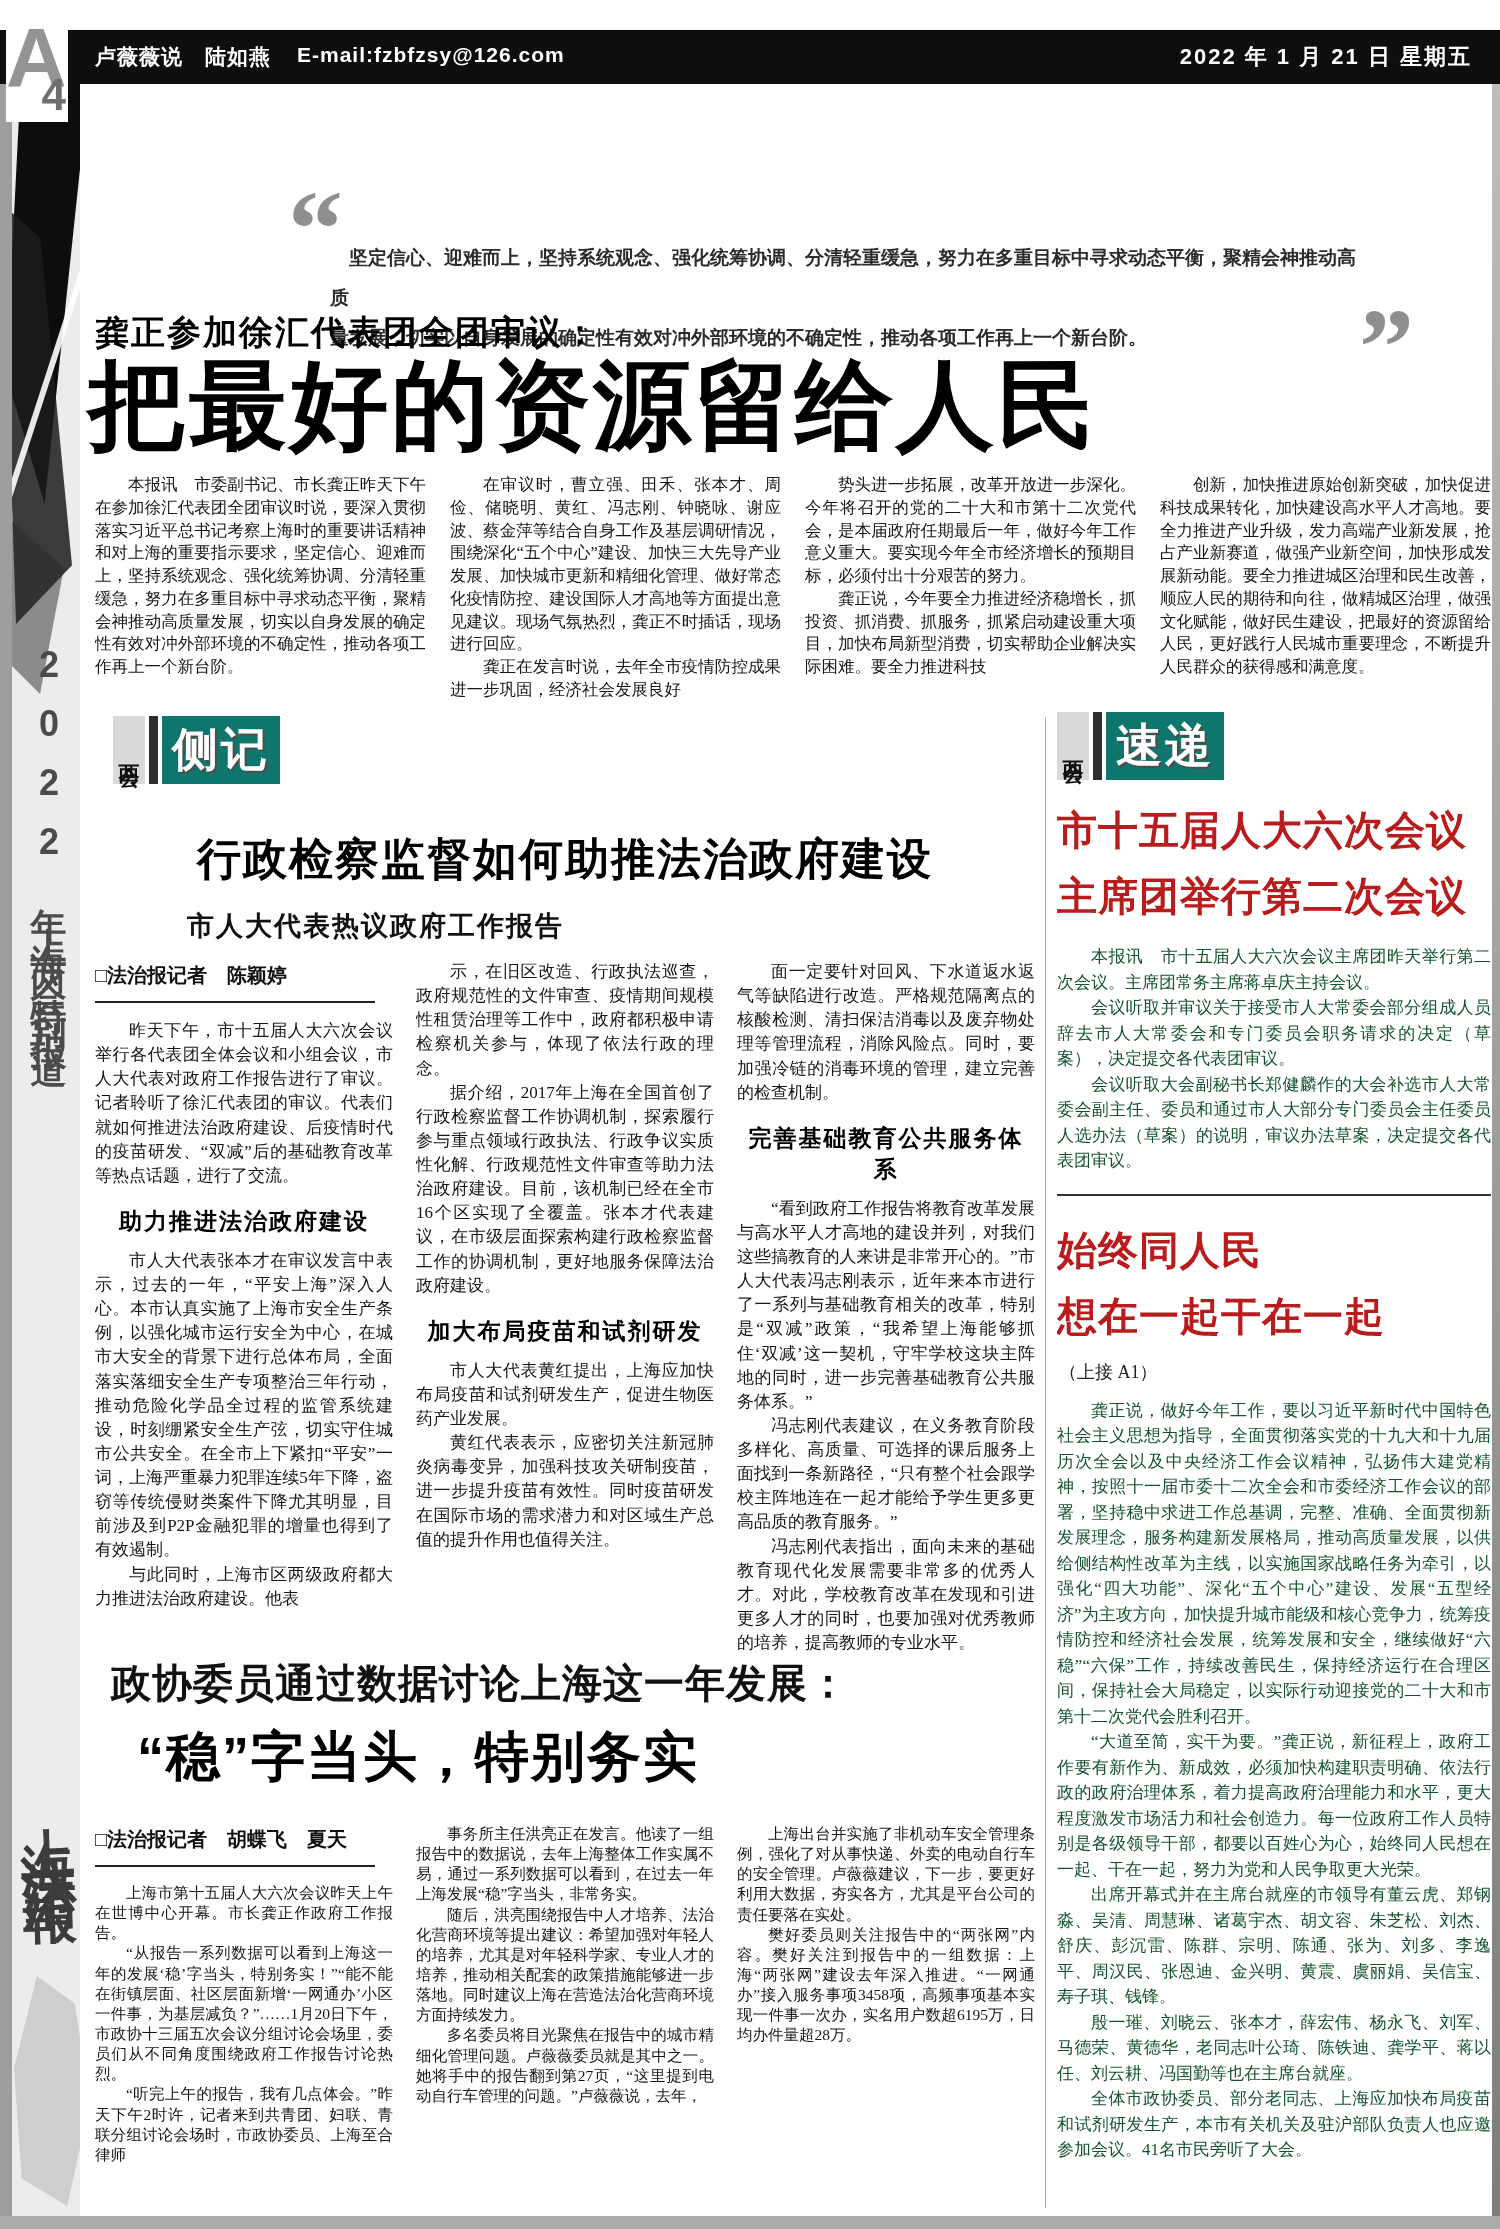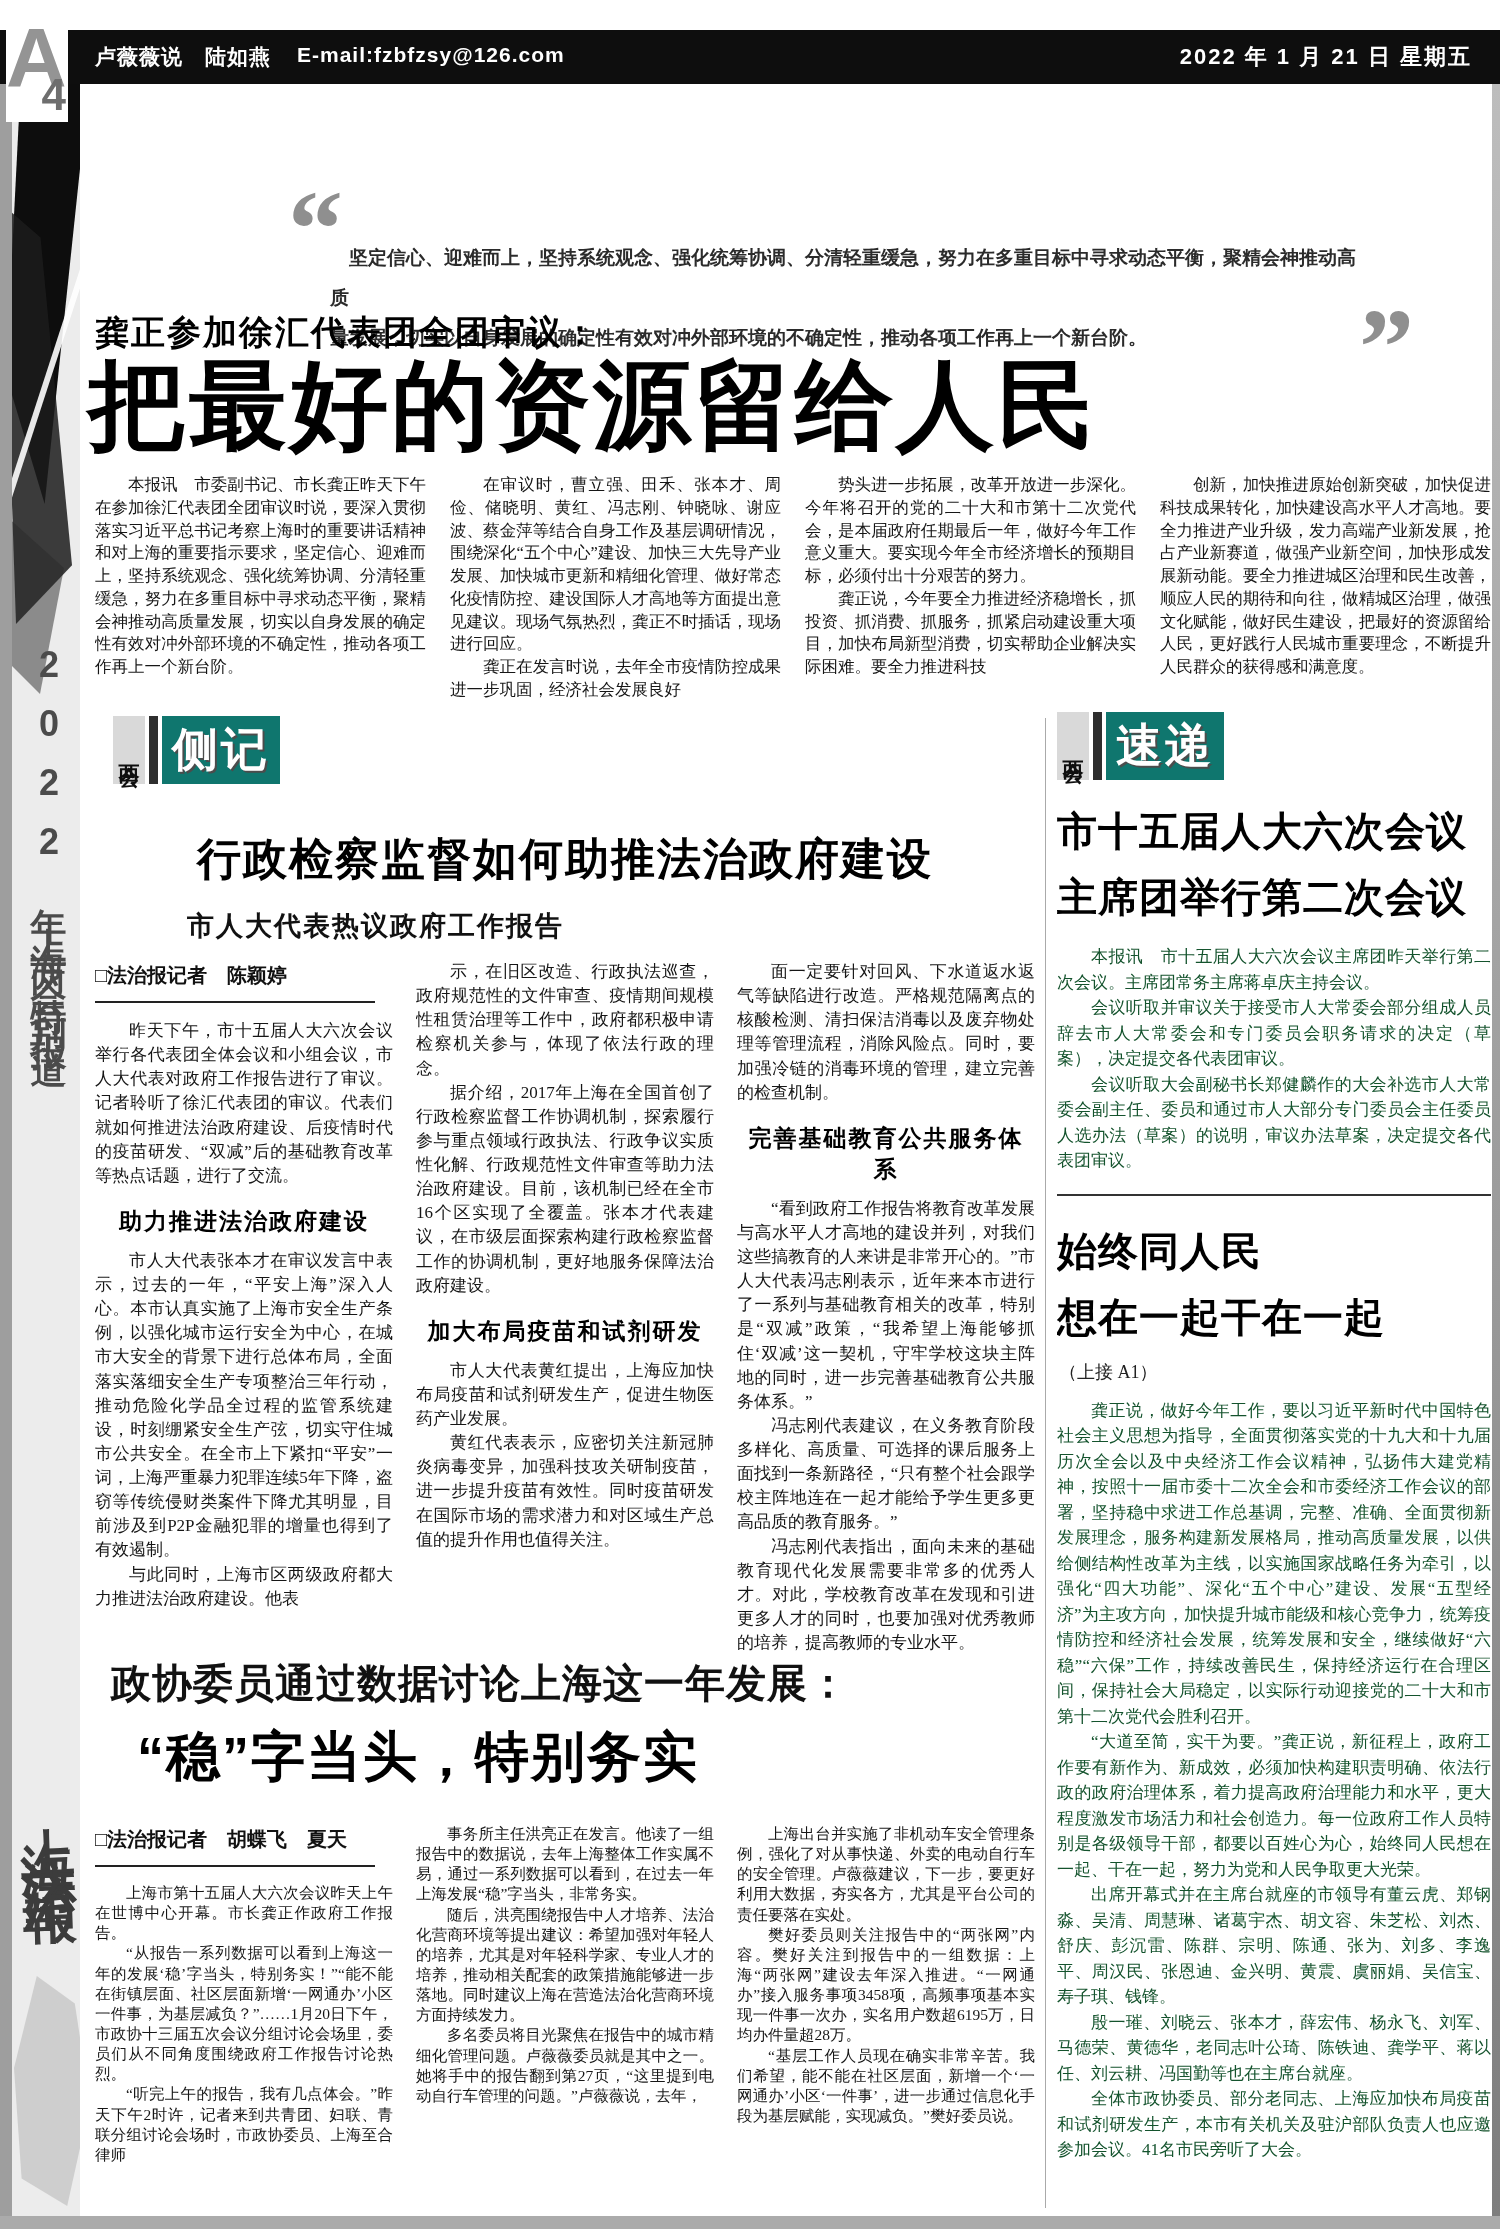--- a/index.html
+++ b/index.html
@@ -83,21 +83,21 @@
   .bottom-article{position:absolute;top:1656px;left:95px;width:940px;}
   .wen-kicker{font-family:"Liberation Sans", sans-serif;font-weight:800;font-size:40px;color:#111;
               margin-left:16px;letter-spacing:1px;}
   .wen-headline{font-family:"Liberation Sans", sans-serif;font-weight:900;font-size:54px;color:#000;
                 margin:10px 0 0 42px;letter-spacing:2px;}
   .wen-cols{position:absolute;top:168px;left:0;width:940px;height:388px;display:flex;gap:23px;overflow:hidden;}
   .wen-cols p{font-size:15.5px;line-height:1.3;}
   
   .right-col{position:absolute;top:712px;left:1057px;width:434px;height:1496px;overflow:hidden;}
   .sudi-badge{margin-bottom:18px;width:178px;}
-  .sudi-head{font-family:Liberation Sans, sans-serif;font-weight:900;font-size:40px;color:#000000;
+  .sudi-head{font-family:Liberation Serif, serif;font-weight:900;font-size:40px;color:#b91c1c;
              line-height:1.65;letter-spacing:1px;margin:0;}
   .sudi-body{margin-top:14px;}
   .sudi-body p{margin:0;text-indent:2em;text-align:justify;font-size:17px;line-height:1.5;color:#14532d;}
   .sudi-hr{border:none;border-top:2px solid #333;margin:20px 0 22px 0;width:100%;}
   .sudi-note{font-size:18px;margin:10px 0 4px 2px;color:#222;}
   .v-divider{position:absolute;top:718px;left:1045px;width:1px;height:1490px;background:#aaa;}
 </style>
 </head>
 <body>
 
@@ -214,21 +214,20 @@
           </div>
       </div>
       <div class="col3">
           <p>事务所主任洪亮正在发言。他读了一组报告中的数据说，去年上海整体工作实属不易，通过一系列数据可以看到，在过去一年上海发展“稳”字当头，非常务实。</p>
           <p>随后，洪亮围绕报告中人才培养、法治化营商环境等提出建议：希望加强对年轻人的培养，尤其是对年轻科学家、专业人才的培养，推动相关配套的政策措施能够进一步落地。同时建议上海在营造法治化营商环境方面持续发力。</p>
           <p>多名委员将目光聚焦在报告中的城市精细化管理问题。卢薇薇委员就是其中之一。她将手中的报告翻到第27页，“这里提到电动自行车管理的问题。”卢薇薇说，去年，</p>
         </div>
       <div class="col3">
           <p>上海出台并实施了非机动车安全管理条例，强化了对从事快递、外卖的电动自行车的安全管理。卢薇薇建议，下一步，要更好利用大数据，夯实各方，尤其是平台公司的责任要落在实处。</p>
           <p>樊好委员则关注报告中的“两张网”内容。樊好关注到报告中的一组数据：上海“两张网”建设去年深入推进。“一网通办”接入服务事项3458项，高频事项基本实现一件事一次办，实名用户数超6195万，日均办件量超28万。</p>
-          <p>“基层工作人员现在确实非常辛苦。我们希望，能不能在社区层面，新增一个‘一网通办’小区‘一件事’，进一步通过信息化手段为基层赋能，实现减负。”樊好委员说。</p>
         </div>
     </div>
   </div>
 
   <div class="v-divider"></div>
 
   <div class="right-col">
     <div class="badge sudi-badge">
       <div class="badge-left">两会</div>
       <div class="badge-bar"></div>

